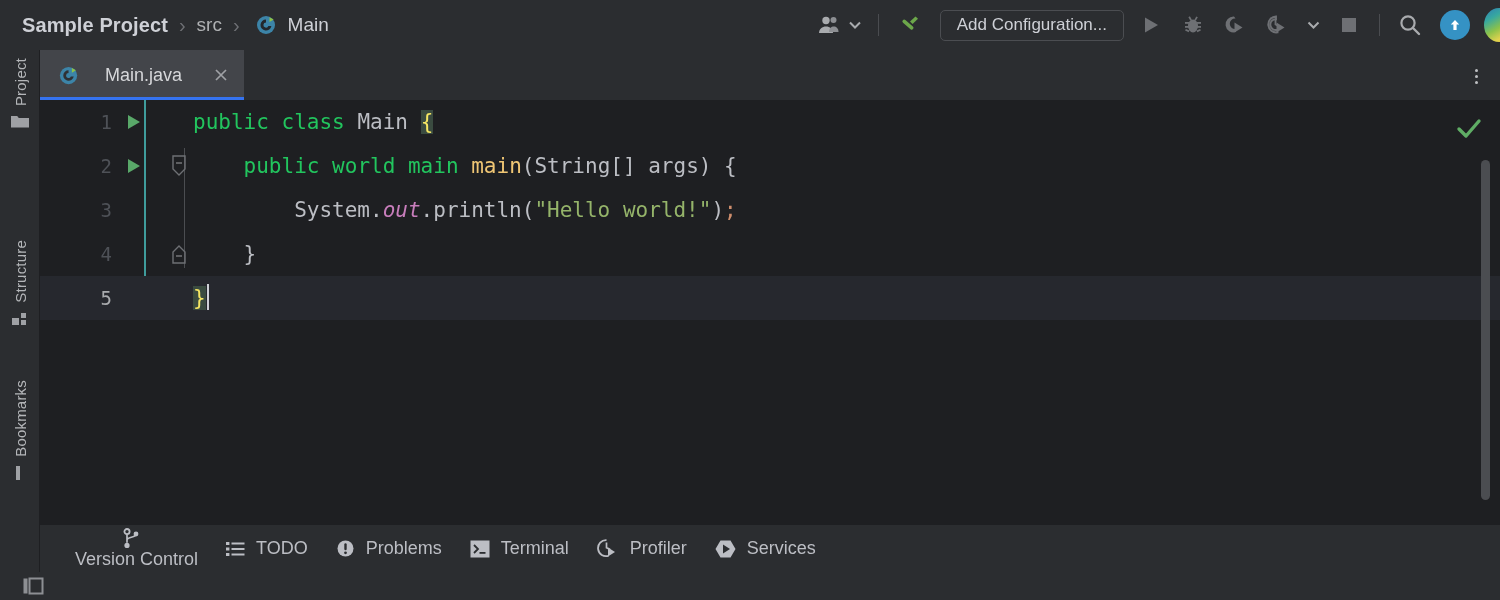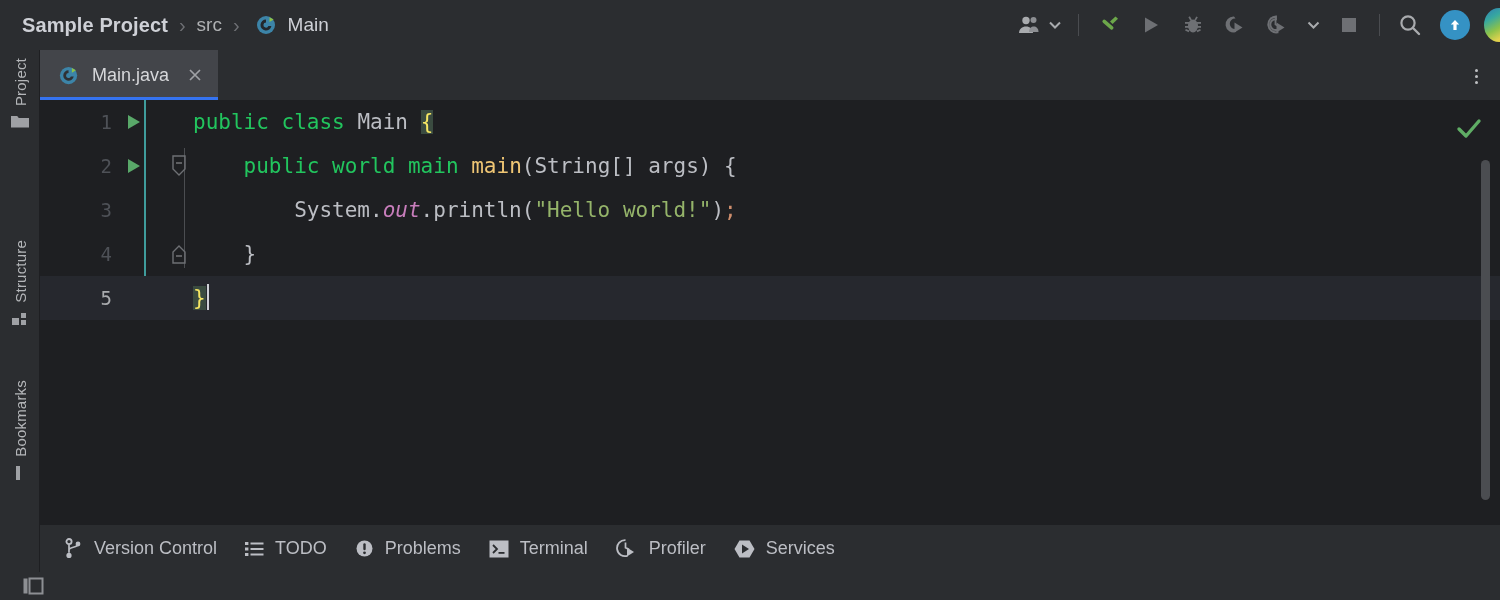--- a/index.html
+++ b/index.html
@@ -63,21 +63,21 @@
   .stripe-ico { margin-top: 7px; display: flex; align-items: center; justify-content: center; }
 
   
   .editor-wrap {
     position: absolute; left: 40px; top: 50px; width: 1460px; height: 474px;
     background: #1E1F22;
   }
   .tabbar { position: relative; height: 50px; background: #2B2D30; display: flex; align-items: center; }
   .tab {
     position: relative; height: 50px; display: flex; align-items: center;
-    padding: 0 14px 0 18px; background: #43454A;
+    padding: 0 14px 0 18px; background: #43454A; gap: 13px;
   }
   .tab::after {
     content: ""; position: absolute; left: 0; bottom: 0; width: 100%; height: 3px; background: #3573F0;
   }
   .tab-label { font-size: 18px; color: #D6D7DA; margin-left: 11px; }
   .tab-close { margin-left: 17px; width: 18px; height: 18px; display: flex; align-items: center; justify-content: center; }
   .tab-menu { position: absolute; right: 14px; top: 15px; width: 20px; height: 22px;
               display: flex; flex-direction: column; align-items: center; justify-content: center; gap: 3px; }
   .tab-menu i { width: 3px; height: 3px; border-radius: 50%; background: #BDBFC2; display: block; }
 
@@ -119,21 +119,21 @@
     border-radius: 5px; background: #4B4D51;
   }
 
   
   .bottombar {
     position: absolute; left: 40px; top: 524px; width: 1460px; height: 48px;
     background: #2B2D30; display: flex; align-items: center;
     border-top: 1px solid #1E1F22;
   }
   .tw-item { display: flex; align-items: center; margin-right: 28px; }
-  .tw-item:first-child { margin-left: 24px; }
+  .tw-item:first-child { margin-left: 24px; flex-direction: column; }
   .tw-label { font-size: 18px; color: #BCBEC4; margin-left: 11px; }
 
   
   .statusbar {
     position: absolute; left: 0; top: 572px; width: 1500px; height: 28px;
     background: #2B2D30; display: flex; align-items: center;
   }
   .sb-left { margin-left: 12px; display: flex; align-items: center; }
   .sb-right { margin-left: auto; display: flex; align-items: center; margin-right: 6px; }
   .sb-text { font-size: 16px; color: #ABADB0; margin: 0 13px; white-space: nowrap; }
@@ -181,20 +181,21 @@
 
       <div class="tb-sep"></div>
 
       <div class="tb-icon">
         <svg width="28" height="28" viewBox="0 0 28 28">
           <path d="M20.5 5.5l-5.5 5 2.6 2.6 5.4-5.3z" fill="#6CA74A"></path>
           <rect x="6" y="12" width="13.5" height="3.6" rx="1.8" fill="#6CA74A" transform="rotate(41 13 14)"></rect>
         </svg>
       </div>
 
+      <div class="addconf">Add Configuration...</div>
 
       <div class="tb-icon">
         <svg width="22" height="22" viewBox="0 0 22 22">
             <path d="M5 3.5l13 7.5-13 7.5z" fill="#6E7074"></path>
           </svg>
       </div>
 
       <div class="tb-icon">
         <svg width="22" height="22" viewBox="0 0 22 22">
           <ellipse cx="11" cy="12" rx="5" ry="6.5" fill="#6E7074"></ellipse>

